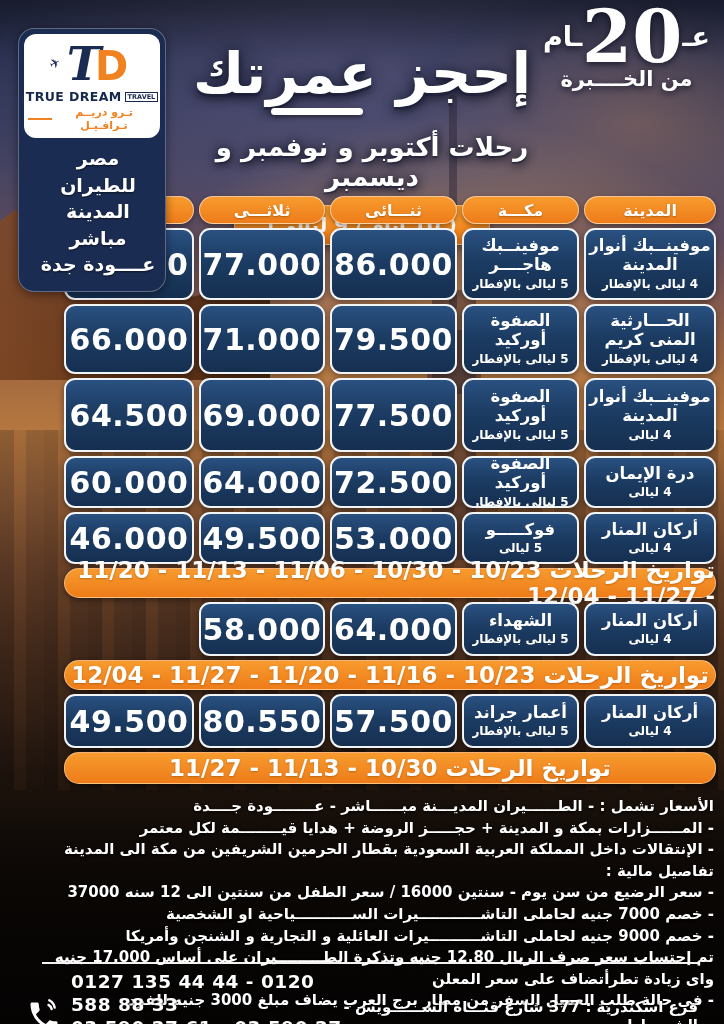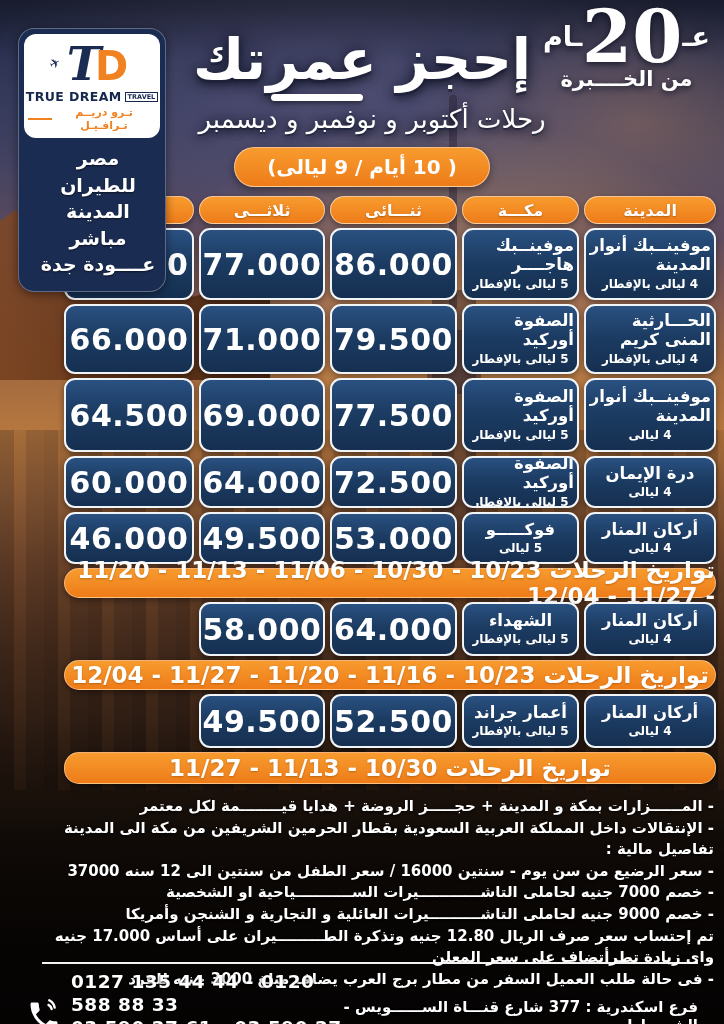--- a/index.html
+++ b/index.html
@@ -55,46 +55,46 @@
 
   
   .badge { position:absolute; top:6px; right:14px; z-index:5; color:#fff; text-align:center;
     text-shadow:0 2px 6px rgba(10,12,30,.8); }
   .badge-l1 { direction:rtl; display:flex; align-items:center; justify-content:center; }
   .badge-aff { font-size:27px; font-weight:900; }
   .badge-num { font-family:"DejaVu Serif", serif; font-weight:bold; font-size:72px; line-height:.85; }
   .badge-l2 { font-size:21px; font-weight:800; margin-top:0; }
 
   
-  .header-block { position:absolute; top:28px; left:165px; width:394px; text-align:center; z-index:4; direction:rtl; }
+  .header-block { position:absolute; top:42px; left:165px; width:394px; text-align:center; z-index:4; direction:rtl; }
   .main-title { color:#fff; font-size:56px; font-weight:900; line-height:1.15;
     text-shadow:0 3px 0 rgba(25,30,55,.55), 0 0 16px rgba(20,25,50,.9), 0 4px 10px rgba(0,0,0,.6); }
   .title-underline { width:92px; height:7px; background:#fff; border-radius:4px; margin:2px auto 0; transform:translateX(-45px); box-shadow:0 2px 5px rgba(0,0,0,.5); }
-  .subtitle { color:#fff; font-size:26px; font-weight:400; margin-top:3px;
+  .subtitle { color:#fff; font-size:26px; font-weight:700; margin-top:17px;
     text-shadow:0 2px 0 rgba(25,30,55,.55), 0 0 12px rgba(20,25,50,.9), 0 3px 8px rgba(0,0,0,.6);padding-left:20px; }
   .duration-pill { display:inline-block; margin-top:13px; padding:7px 32px;
     background:linear-gradient(180deg,#f79b2e,#ee7c19); color:#fff; font-size:20px; font-weight:900;
     border-radius:24px; border:1px solid rgba(255,255,255,.5); box-shadow:0 3px 8px rgba(0,0,0,.4); }
 
   
   .price-table { position:absolute; top:196px; left:64px; width:652px; z-index:4;
     display:grid; direction:rtl;
     grid-template-columns:132px 117px 127px 126px 130px;
     grid-template-rows:28px 72px 70px 74px 52px 52px 30px 54px 30px 54px 32px;
     column-gap:5px; row-gap:4px; }
   .th { background:linear-gradient(180deg,#f79b2e,#ee7c19); border:1px solid rgba(255,255,255,.55);
     border-radius:15px; color:#fff; font-size:16px; font-weight:900;
     display:flex; align-items:center; justify-content:center;
     box-shadow:0 2px 5px rgba(0,0,0,.4); text-shadow:0 1px 2px rgba(120,60,0,.5); }
   .cell { background:linear-gradient(180deg,#2a5181 0%, #1c3c63 45%, #152f50 100%);
     border:2px solid #f2f5f8; border-radius:11px; color:#fff;
     display:flex; flex-direction:column; align-items:center; justify-content:center;
     box-shadow:0 2px 6px rgba(0,0,0,.4); padding:2px 3px; overflow:hidden; }
   .price { font-size:30px; font-weight:900; letter-spacing:.5px; direction:ltr; }
-  .hname { font-size:16.5px; font-weight:900; line-height:1.15; text-align:right; }
+  .hname { font-size:16.5px; font-weight:900; line-height:1.15; text-align:center; }
   .hnights { font-size:12px; font-weight:bold; margin-top:2px; text-align:center; }
   .banner { grid-column:1 / -1; background:linear-gradient(180deg,#f79b2e,#ee7c19);
     border-radius:15px; border:1px solid rgba(255,255,255,.4); color:#fff; font-size:23px; font-weight:700;
     display:flex; align-items:center; justify-content:center; direction:rtl;
     box-shadow:0 2px 6px rgba(0,0,0,.45); text-shadow:0 1px 2px rgba(120,60,0,.4); }
 
   
   .notes { position:absolute; top:796px; right:10px; left:10px; z-index:4; direction:rtl;
     color:#fff; font-size:15px; font-weight:bold; line-height:1.44; text-align:right;
     text-shadow:0 1px 3px rgba(0,0,0,.85); }
@@ -243,27 +243,29 @@
     <div class="banner">تواريخ الرحلات 10/23 - 11/16 - 11/20 - 11/27 - 12/04</div>
 
     <div class="cell">
       <div class="hname">أركان المنار</div>
       <div class="hnights">4 ليالى</div>
     </div>
     <div class="cell">
       <div class="hname">أعمار جراند</div>
       <div class="hnights">5 ليالى بالإفطار</div>
     </div>
-    <div class="cell price">52.500</div>
+    <div class="cell price">57.500</div>
+    <div class="cell price">80.550</div>
     <div class="cell price">49.500</div>
 
     <div class="banner">تواريخ الرحلات 10/30 - 11/13 - 11/27</div>
   </div>
 
   <div class="notes">
+    <div>الأسعار تشمل : - الطــــــيران المديـــنة  مبــــــاشر - عــــــــودة جــــدة</div>
     <div>- المــــــزارات بمكة  و المدينة + حجـــــز الروضة + هدايا قيــــــــمة لكل معتمر</div>
     <div>- الإنتقالات داخل المملكة العربية السعودية بقطار الحرمين الشريفين من مكة الى المدينة</div>
     <div>تفاصيل مالية :</div>
     <div>- سعر الرضيع من سن يوم - سنتين 16000 / سعر الطفل من سنتين الى 12 سنه 37000</div>
     <div>- خصم 7000 جنيه لحاملى التاشــــــــــــيرات الســـــــــــياحية او الشخصية</div>
     <div>- خصم 9000 جنيه لحاملى التاشــــــــــيرات العائلية و التجارية و الشنجن وأمريكا</div>
     <div>تم إحتساب سعر صرف الريال 12.80 جنيه وتذكرة الطـــــــــيران على أساس 17.000 جنيه</div>
     <div>واى زيادة تطرأتضاف على سعر المعلن</div>
     <div>- فى حالة طلب العميل السفر من مطار برج العرب يضاف مبلغ 3000 جنيه للفرد</div>
   </div>

